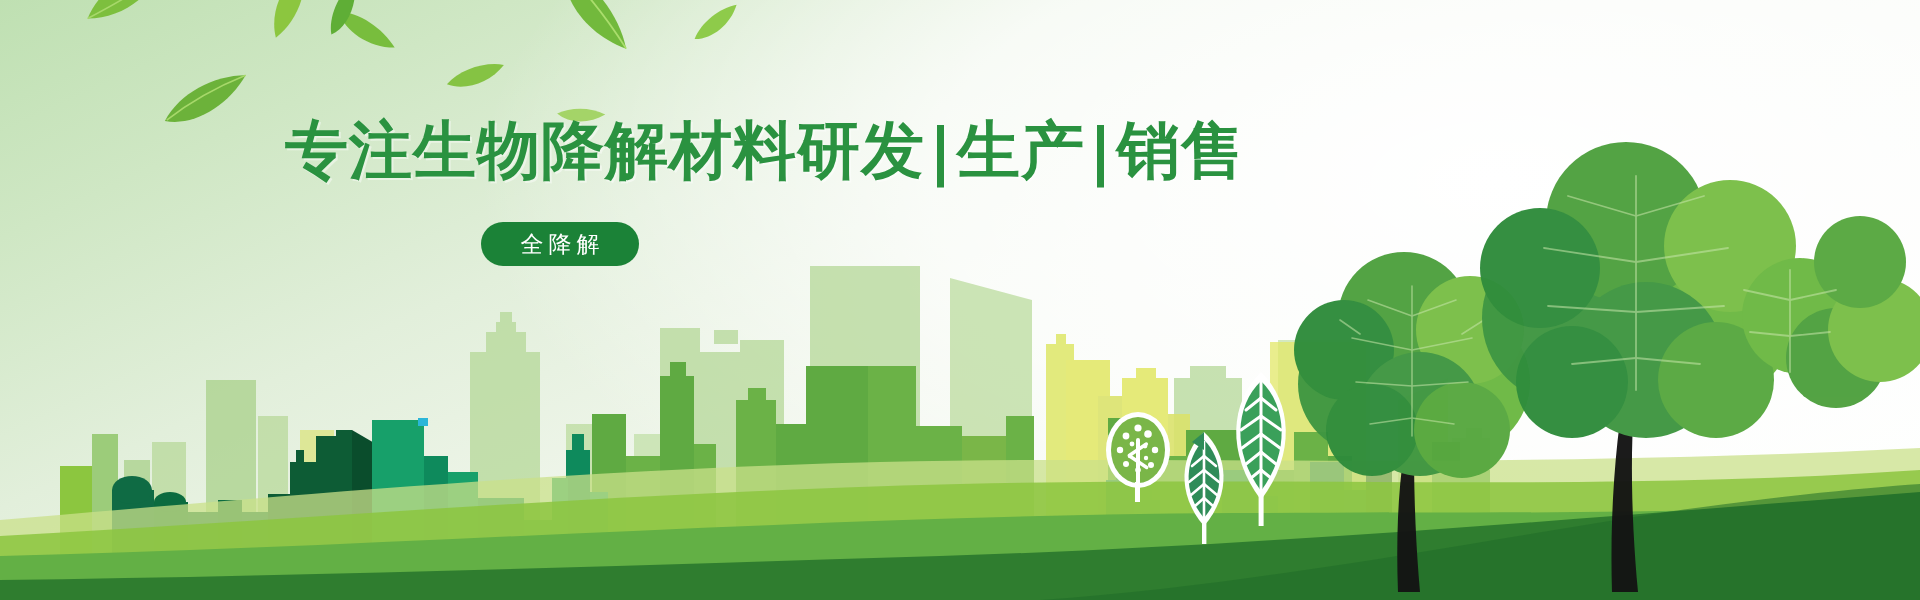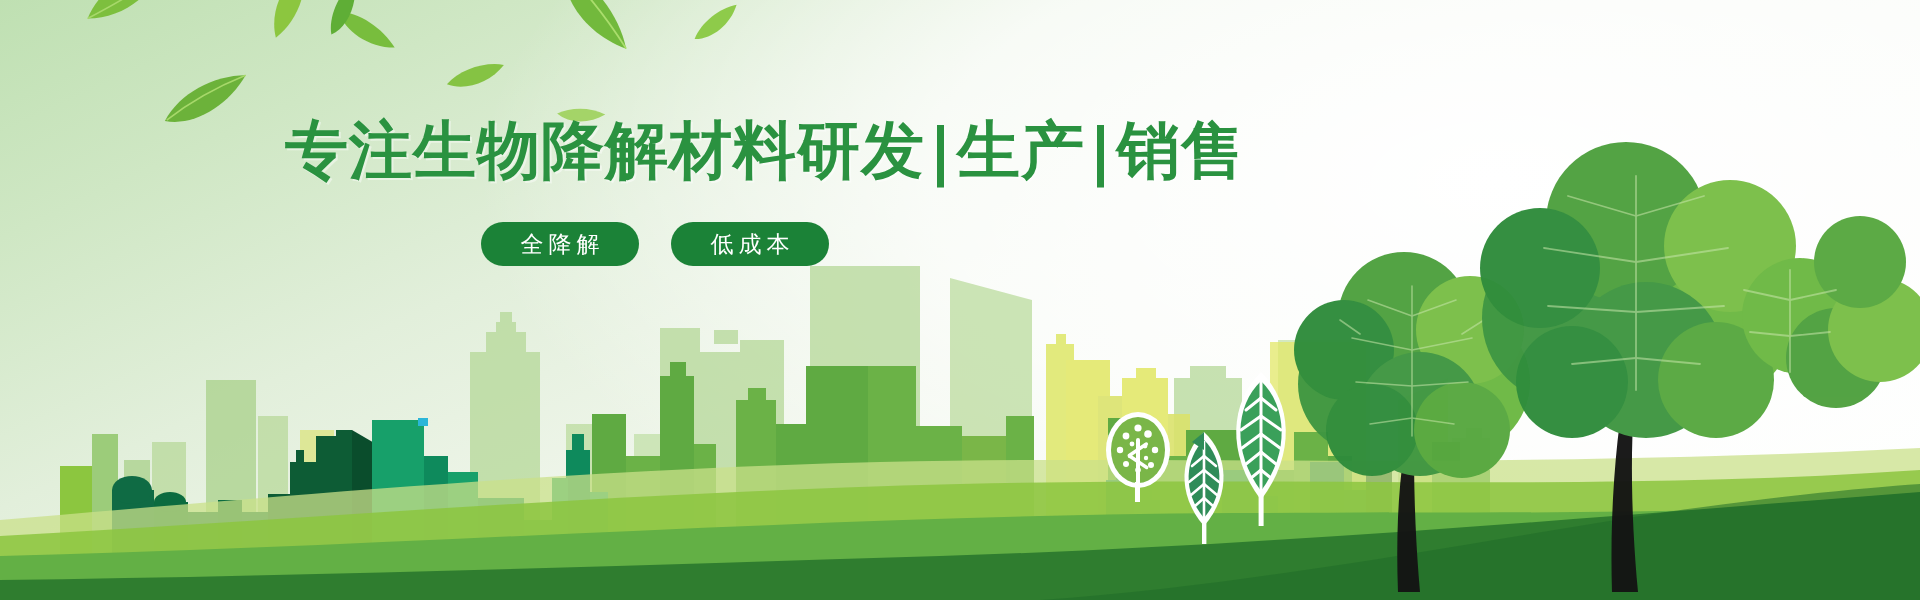--- a/index.html
+++ b/index.html
@@ -32,21 +32,21 @@
     white-space:nowrap;
     font-family:"DejaVu Sans","Liberation Sans",sans-serif;
     text-shadow:2px 2px 0 rgba(255,255,255,0.45);
   }
   #headline .sep{
     display:inline-block;padding:0 4px;font-weight:bold;
   }
   
   #pills{
     position:absolute;left:481px;top:222px;
-    display:flex;gap:32px;align-items:center;
+    display:flex;gap:56px;align-items:center;
   }
   .pill{
     height:44px;min-width:158px;
     border-radius:23px;
     background:#1b8237;
     color:#ffffff;
     display:flex;align-items:center;justify-content:center;
     font-size:23px;letter-spacing:5px;text-indent:5px;
     padding:0 26px;box-sizing:border-box;
     font-family:"DejaVu Sans","Liberation Sans",sans-serif;
@@ -400,18 +400,15 @@
   </div>
 
   <div id="headline">
     <span>专注生物降解材料研发</span><span class="sep">|</span><span>生产</span><span class="sep">|</span><span>销售</span>
   </div>
 
   <div id="pills">
     <div class="pill">
       <span>全降解</span>
     </div>
-    <div class="pill">
-      <span>低成本</span>
-    </div>
   </div>
 
 </div>
 
 </body></html>

